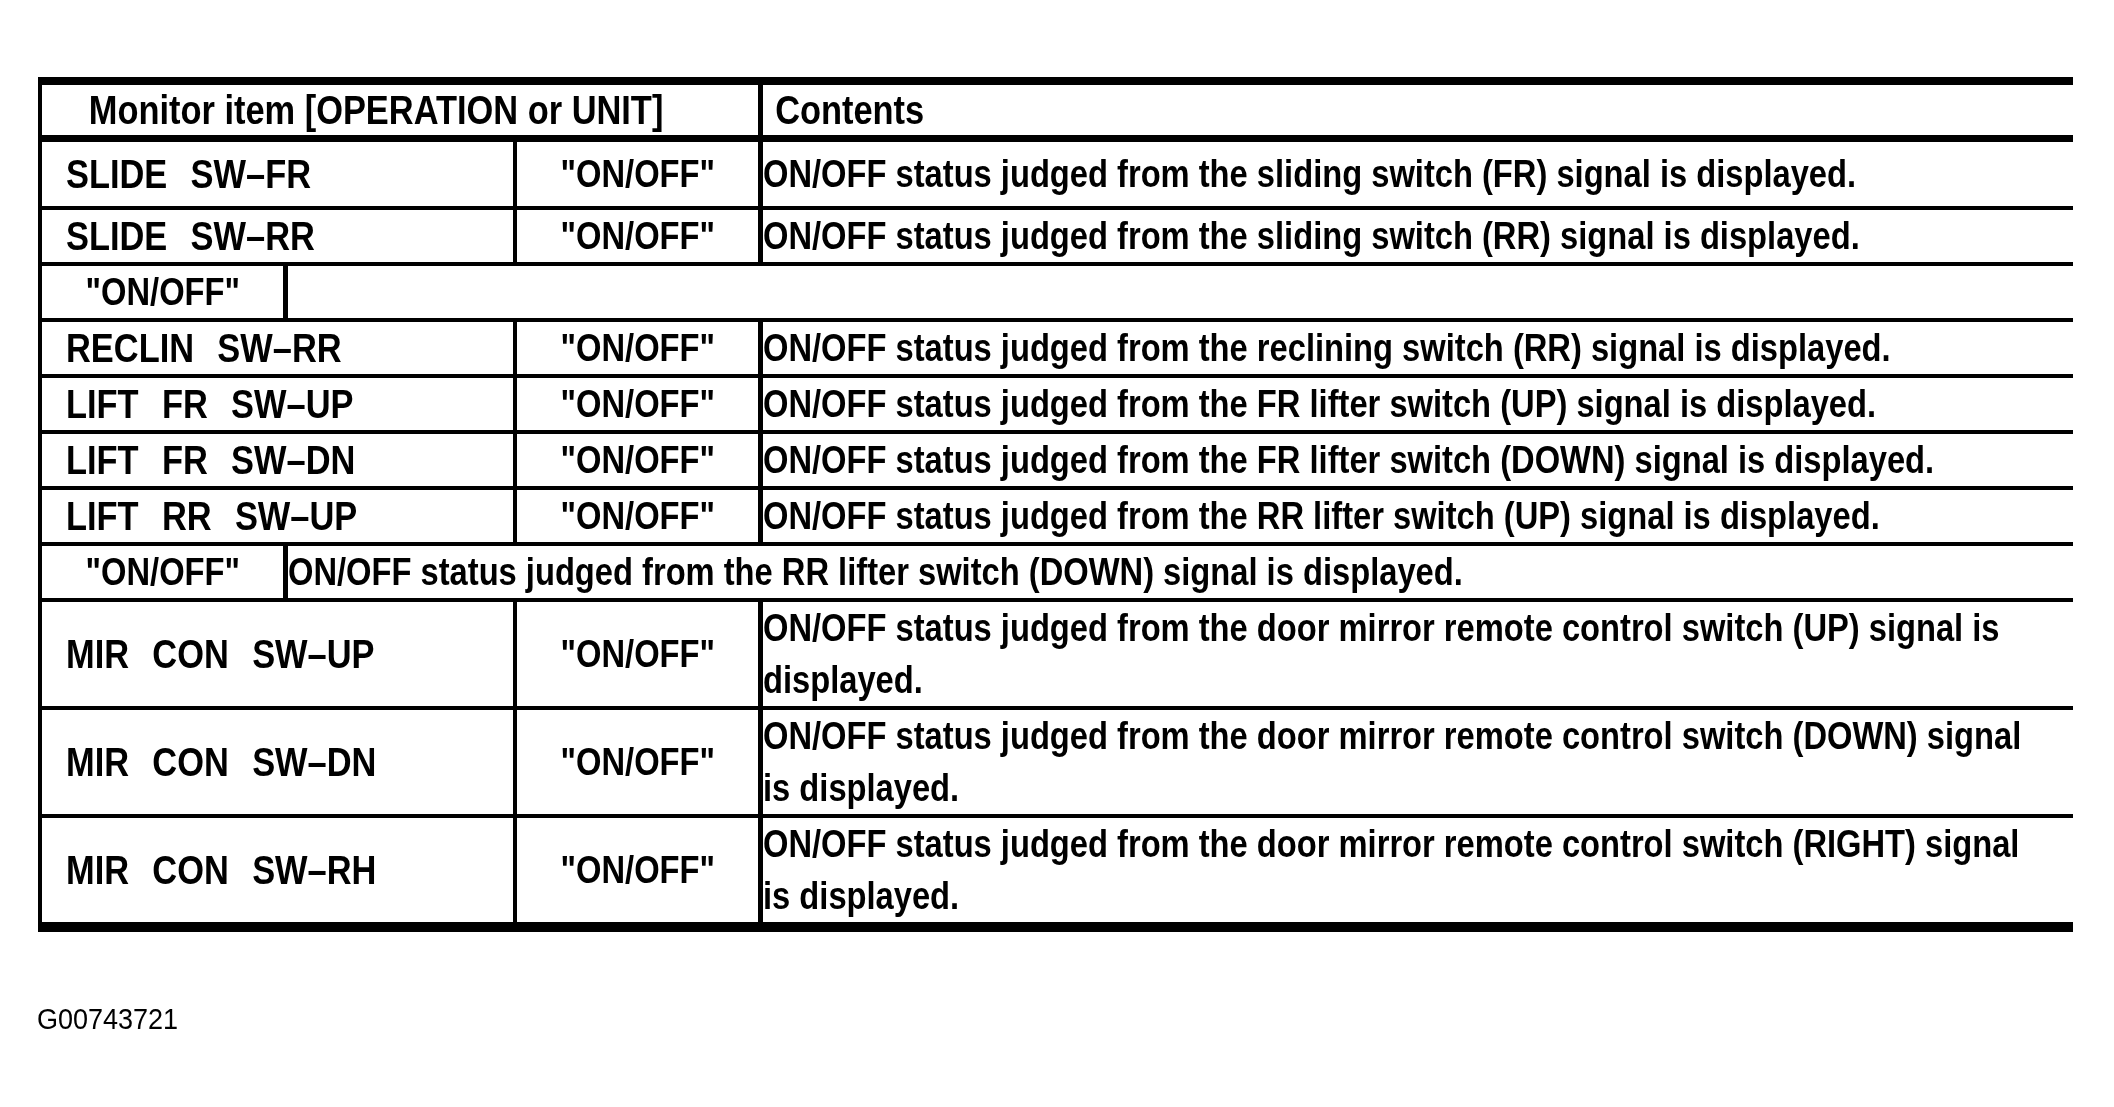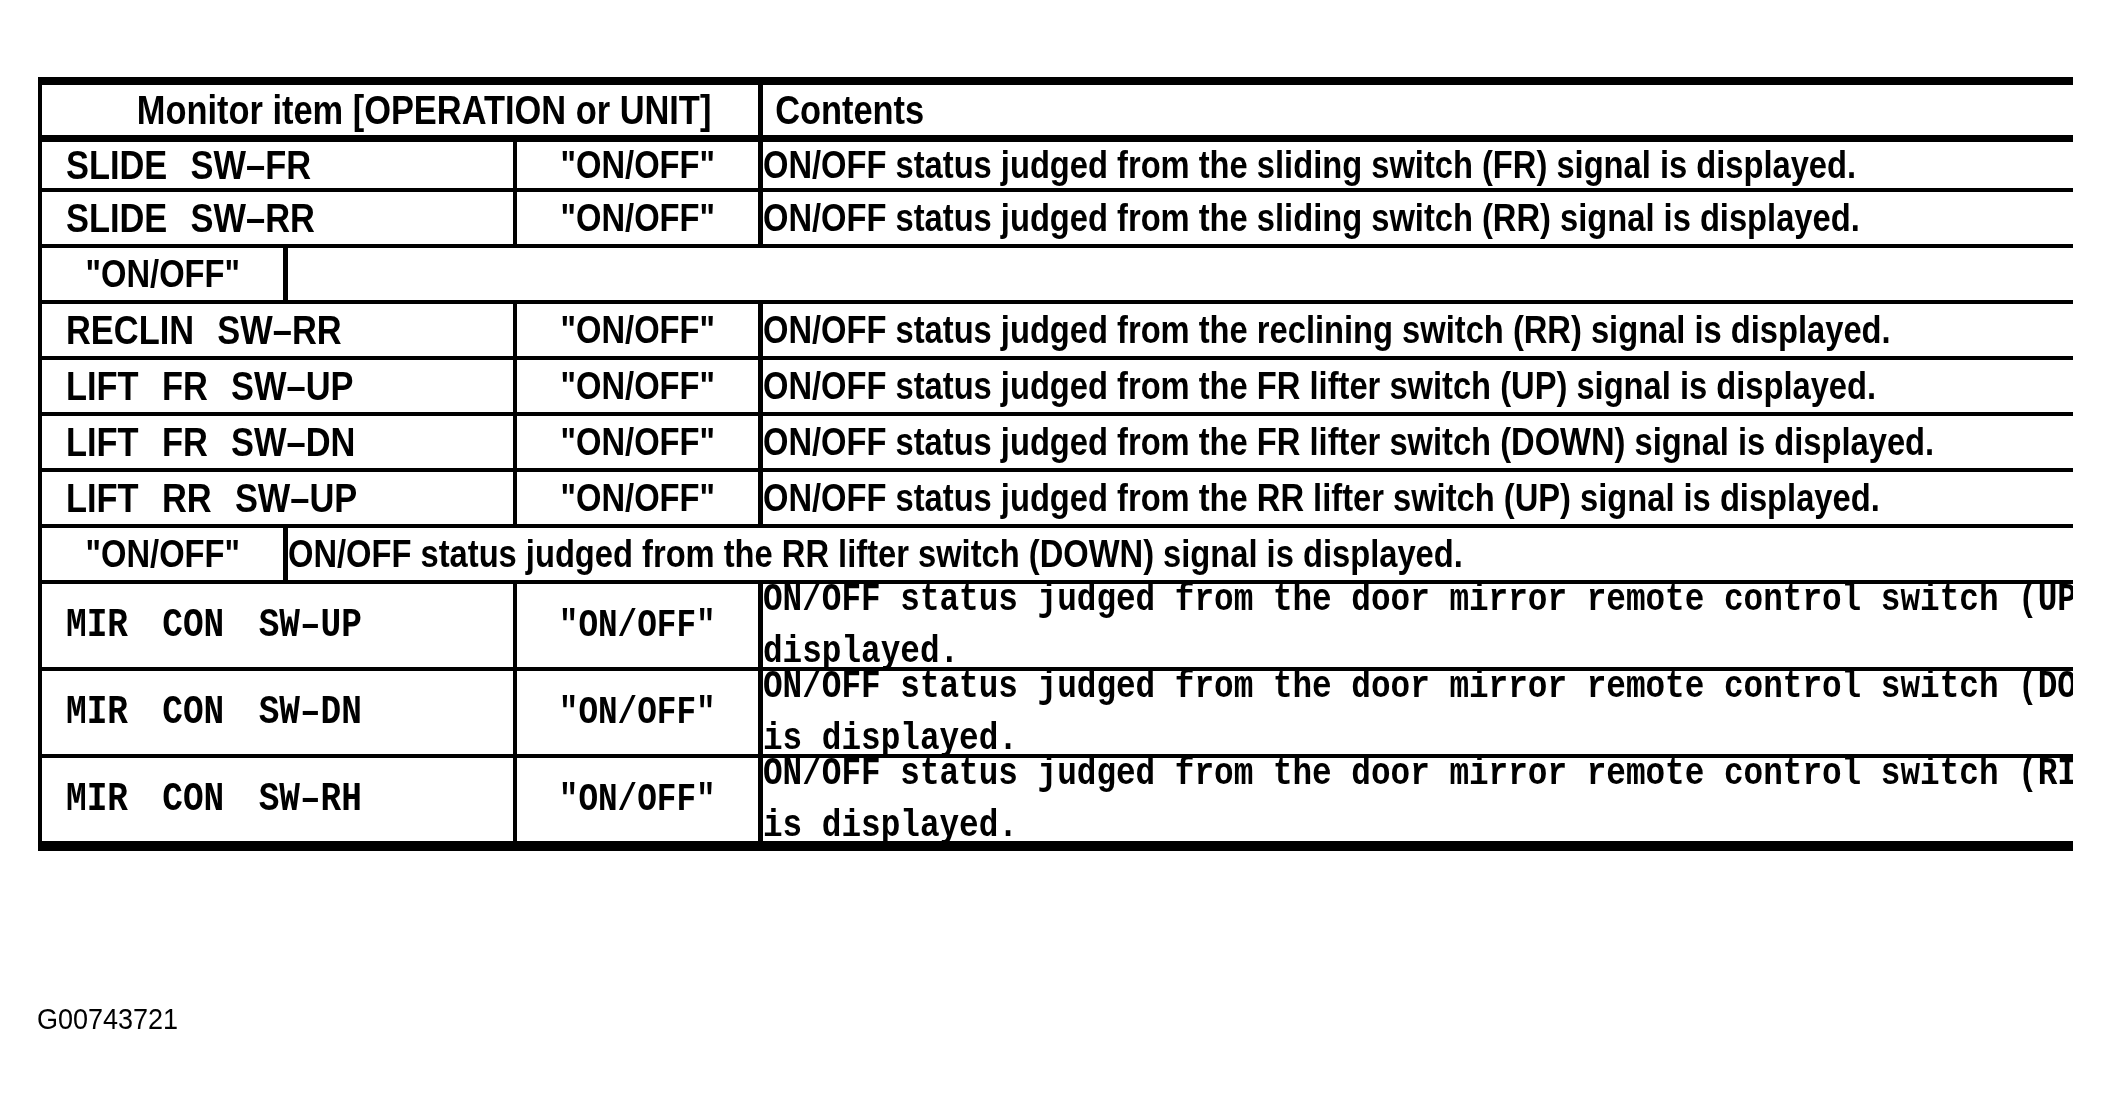--- a/index.html
+++ b/index.html
@@ -29,35 +29,35 @@
   .row { display: flex; box-sizing: border-box; }
   .row.header {
     height: 57px;
     border-bottom: 7px solid #000;
   }
   #rows .row {
     height: 56px;
     border-top: 4px solid #000;
   }
   #rows .row:first-child {
-    height: 46px;
+    height: 64px;
     border-top: none;
   }
-  #rows .row.tall { height: 87px; font-family: Liberation Mono, monospace; }
+  #rows .row.tall { height: 108px; }
   .cell {
     display: flex;
     align-items: center;
     box-sizing: border-box;
     overflow: hidden;
   }
   
   .h1 {
     width: 721px;
     border-right: 5px solid #000;
-    justify-content: flex-end;
+    justify-content: flex-start;
   }
   .h2 { flex: 1; justify-content: flex-start; }
   .h1 .txt, .h2 .txt {
     font-size: 40px;
     font-weight: bold;
     white-space: pre;
     transform: scaleX(0.86);
     transform-origin: 50% 50%;
   }
   

